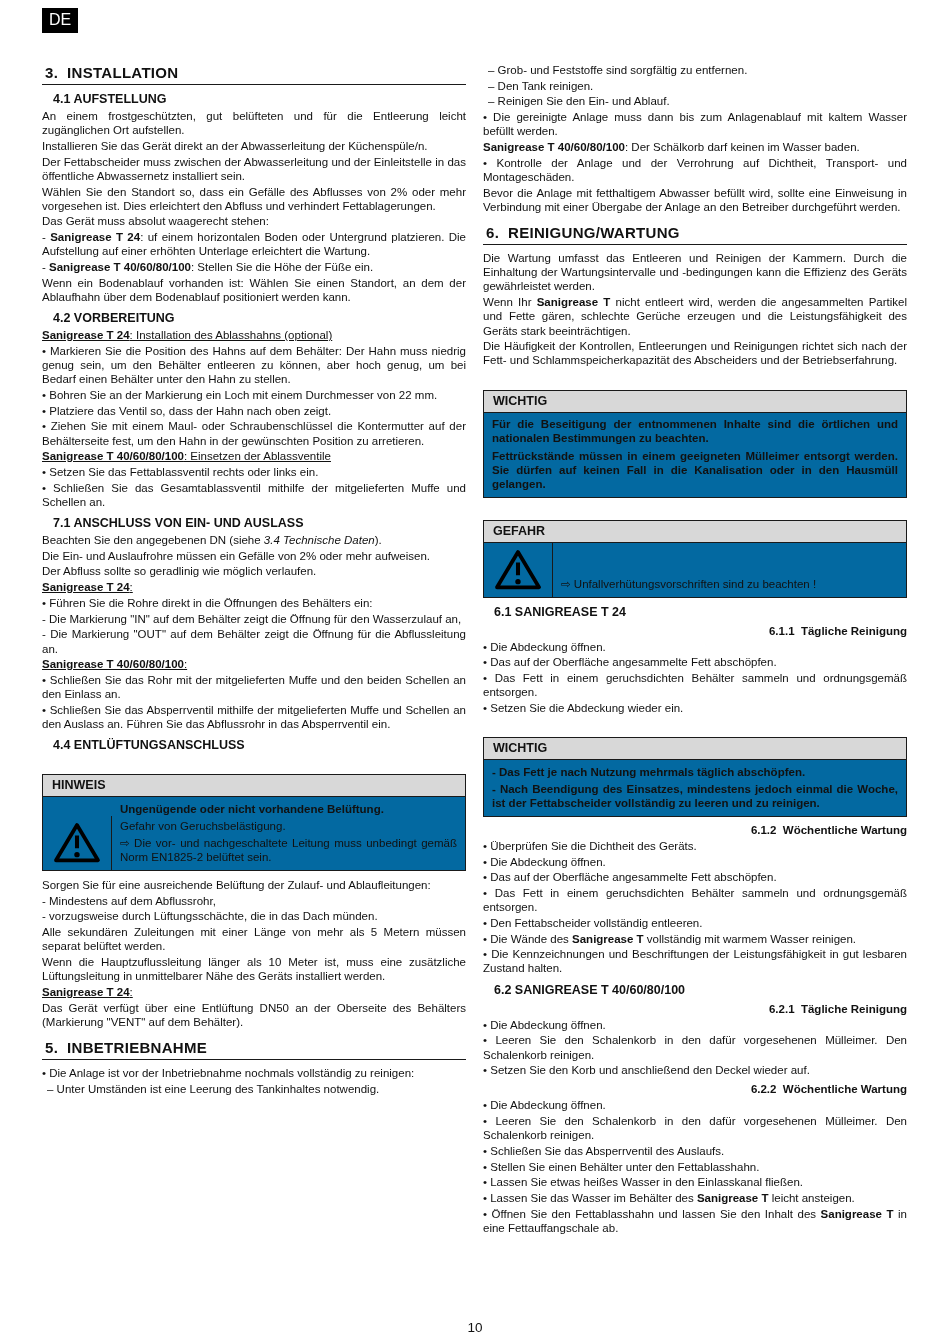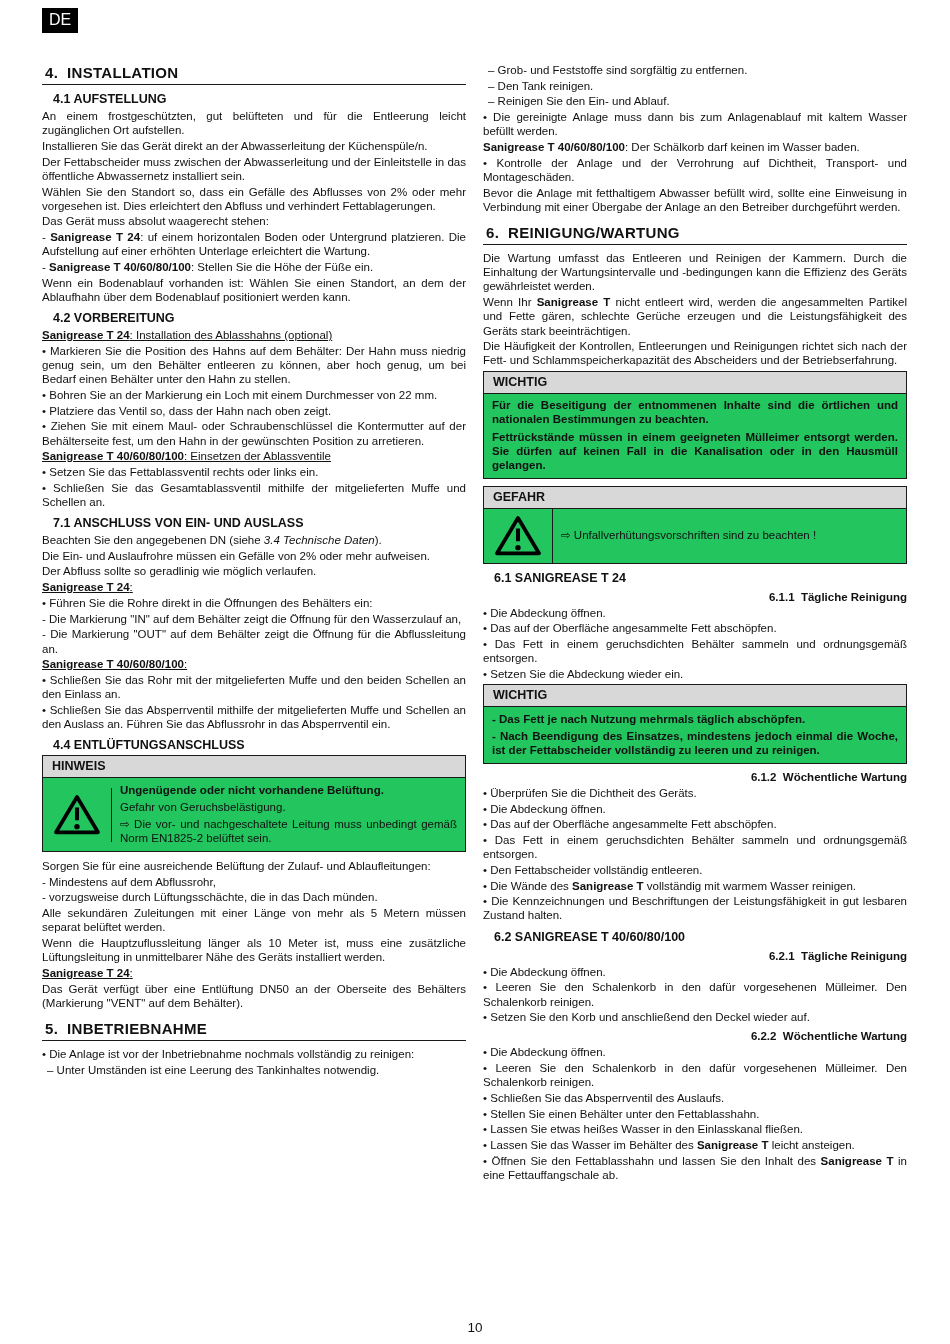--- a/index.html
+++ b/index.html
@@ -14,36 +14,36 @@
   .col{width:424px;flex:0 0 424px;}
   .h1{font-size:15px;font-weight:bold;letter-spacing:.3px;border-bottom:1.6px solid #1a1a1a;padding:1px 0 3px 3px;margin:9px 0 6px;white-space:pre-wrap;}
   .col .h1:first-child{margin-top:0;}
   .h2{font-size:12.5px;font-weight:bold;margin:7px 0 3px 11px;white-space:pre-wrap;}
   .h3{font-size:11.5px;font-weight:bold;margin:6px 0 3px 28px;white-space:pre-wrap;text-align:right;}
   .p{font-size:11.5px;line-height:14.2px;text-align:justify;margin:0 0 1.5px;}
   .ind{padding-left:5px;}
   .b{font-weight:bold;}
   .u{text-decoration:underline;}
   .i{font-style:italic;}
-  .notice{margin:3px 0 7px;}
+  .notice{margin:22px 0 7px;}
   .notice-head{border:1.4px solid #1a1a1a;background:var(--notice-bg,#d8d8d8);font-weight:bold;font-size:12.5px;padding:3px 9px 4px;}
-  .notice-body{border:1.4px solid #1a1a1a;border-top:none;display:flex;align-items:center;background:#22c55e;}
+  .notice-body{border:1.4px solid #1a1a1a;border-top:none;display:flex;align-items:flex-end;background:#0369a1;}
   .notice-icon{flex:0 0 62px;display:flex;align-items:center;justify-content:center;border-right:1.4px solid #1a1a1a;padding:5px 3px;}
   .notice-text{flex:1;padding:3px 8px 4px;display:flex;flex-direction:column;justify-content:center;}
   .npara{font-size:11.5px;line-height:14.2px;text-align:justify;margin:1.5px 0;}
   .page-number{position:absolute;bottom:9px;left:0;right:0;text-align:center;font-size:13.5px;color:#111;}
 </style>
 </head>
 <body>
 
 <div class="page">
   <div class="lang-badge">DE</div>
   <div class="columns">
     <div class="col" id="col-left">
-        <div class="h1"><span>4.  INSTALLATION</span></div>
+        <div class="h1"><span>3.  INSTALLATION</span></div>
         <div class="h2"><span>4.1 AUFSTELLUNG</span></div>
         <p class="p"><span>An einem frostgeschützten, gut belüfteten und für die Entleerung leicht zugänglichen Ort aufstellen.</span></p>
         <p class="p"><span>Installieren Sie das Gerät direkt an der Abwasserleitung der Küchenspüle/n.</span></p>
         <p class="p"><span>Der Fettabscheider muss zwischen der Abwasserleitung und der Einleitstelle in das öffentliche Abwassernetz installiert sein.</span></p>
         <p class="p"><span>Wählen Sie den Standort so, dass ein Gefälle des Abflusses von 2% oder mehr vorgesehen ist. Dies erleichtert den Abfluss und verhindert Fettablagerungen.</span></p>
         <p class="p"><span>Das Gerät muss absolut waagerecht stehen:</span></p>
         <p class="p"><span>- </span><span class="b">Sanigrease T 24</span><span>: uf einem horizontalen Boden oder Untergrund platzieren. Die Aufstellung auf einer erhöhten Unterlage erleichtert die Wartung.</span></p>
         <p class="p"><span>- </span><span class="b">Sanigrease T 40/60/80/100</span><span>: Stellen Sie die Höhe der Füße ein.</span></p>
         <p class="p"><span>Wenn ein Bodenablauf vorhanden ist: Wählen Sie einen Standort, an dem der Ablaufhahn über dem Bodenablauf positioniert werden kann.</span></p>
         <div class="h2"><span>4.2 VORBEREITUNG</span></div>

